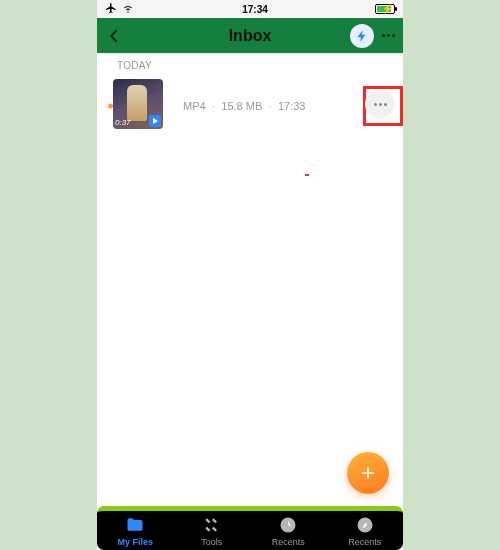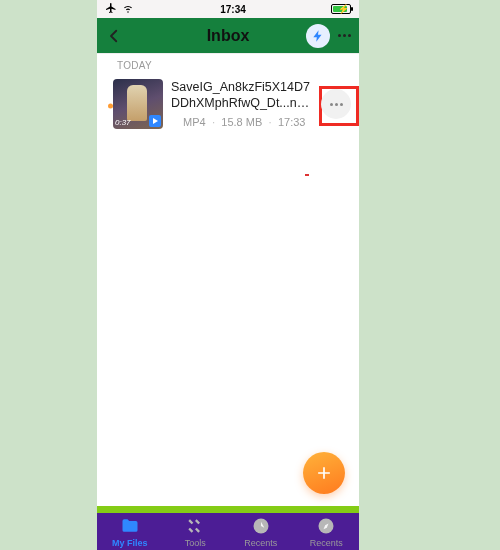--- a/index.html
+++ b/index.html
@@ -8,21 +8,21 @@
     font-family: -apple-system, BlinkMacSystemFont, "Segoe UI", Arial, sans-serif;
     width: 500px;
     height: 550px;
     overflow: hidden;
     position: relative;
   }
   .phone {
     position: absolute;
     left: 97px;
     top: 0;
-    width: 262px;
+    width: 306px;
     height: 550px;
     background: #fff;
     display: flex;
     flex-direction: column;
   }
   
   .statusbar {
     height: 18px;
     background: #f6f4f4;
     display: flex;
@@ -202,23 +202,24 @@
     width:42px; height:42px;
     border-radius:50%;
     background: linear-gradient(160deg,#ffb23a,#ff7a1e);
     display:flex; align-items:center; justify-content:center;
     box-shadow: 0 3px 8px rgba(255,122,30,.35);
   }
   .fab svg { width:20px; height:20px; }
   
   .tabbar {
     height:44px;
-    background:#4c1d95;
-    border-top:7px solid #84cc16;
-    display:flex;
+    background:#000000;
+    border-top:5px solid #84cc16;
+    display:flex;
+    border-radius:7px;
   }
   .tab {
     flex:1;
     display:flex;
     flex-direction:column;
     align-items:center;
     justify-content:center;
     gap:2px;
   }
   .tab-label { font-size:9px; color:#9a9a9a; }
@@ -281,21 +282,20 @@
     <div class="section-label">TODAY</div>
 
     <div class="file-row">
       <span class="dot-new"></span>
       <div class="thumb">
         <div class="figure"></div>
         <span class="duration">0:37</span>
         <span class="play"></span>
       </div>
       <div class="file-meta">
-        <div class="file-name">SaveIG_An8kzFi5X14D7DDhXMphRfwQ_Dt...nZeMOPUi03c</div>
         <div class="file-sub">
           <span>MP4</span>
           <span class="sep">·</span>
           <span>15.8 MB</span>
           <span class="sep">·</span>
           <span>17:33</span>
         </div>
       </div>
       <span class="row-more">
         <span class="ellipsis-dots">

